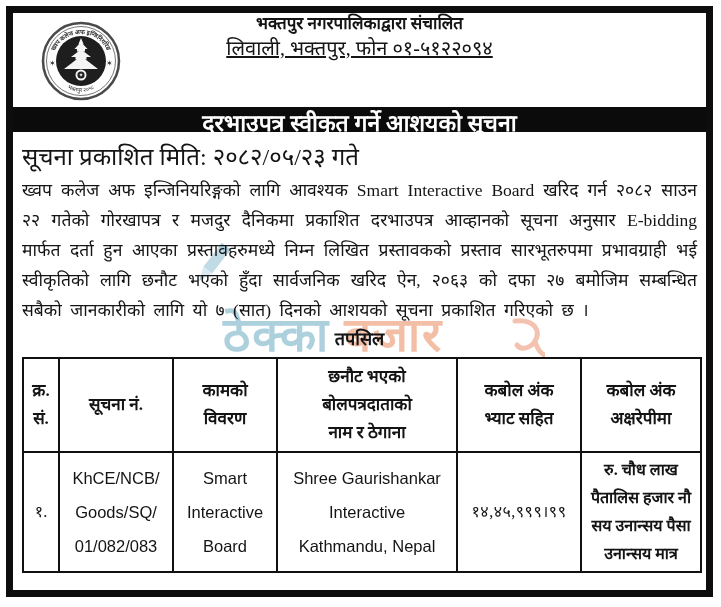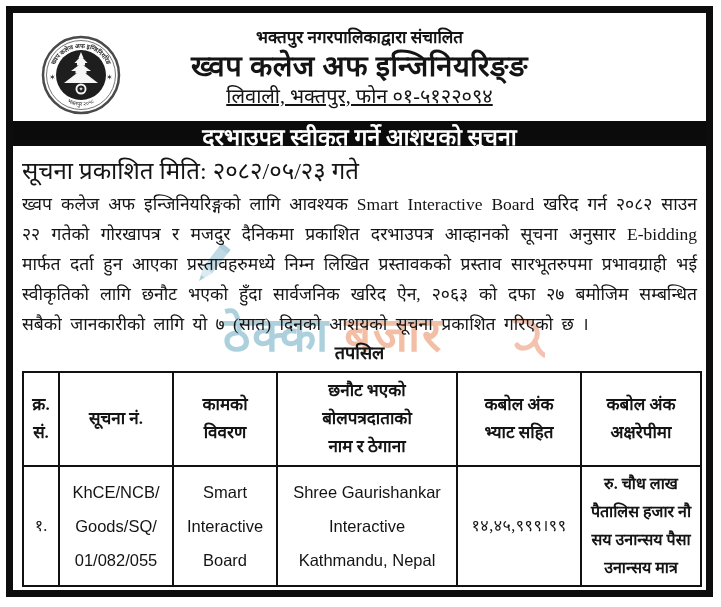--- a/index.html
+++ b/index.html
@@ -7,21 +7,21 @@
     position:relative;width:721px;height:607px;background:#ffffff;overflow:hidden;
     font-family:"Liberation Serif","DejaVu Serif",serif;color:#141414;
   }
   .frame{
     position:absolute;left:6px;top:6px;right:8px;bottom:10px;
     border:7px solid #0d0d0d;background:#ffffff;
   }
   
   .header{position:relative;height:94px;z-index:2;}
   .seal{position:absolute;left:28px;top:8px;width:80px;height:80px;}
-  .header-text{text-align:center;margin-top:14px;}
+  .header-text{text-align:center;}
   .tagline{font-size:17px;font-weight:bold;line-height:22px;}
   .college{font-size:29px;font-weight:bold;line-height:34px;letter-spacing:.5px;}
   .address{font-size:20px;line-height:26px;text-decoration:underline;}
   
   .title-bar{
     position:relative;z-index:2;background:#0b0b0b;color:#ffffff;text-align:center;
     font-size:23px;font-weight:bold;line-height:33px;height:25px;
   }
   
   .content{position:relative;z-index:2;padding:0 9px;}
@@ -98,21 +98,20 @@
           <polygon points="40,28.5 30,36 50,36"></polygon>
           <rect x="34.5" y="35.5" width="11" height="3"></rect>
           <polygon points="40,35 23,48 57,48"></polygon>
           <circle cx="40" cy="54" r="5.5"></circle>
         </g>
         <circle cx="40" cy="54" r="3.6" fill="#1e1e1e"></circle>
         <text x="40" y="56.4" font-size="6" fill="#f5f5f5" text-anchor="middle">✦</text>
       </svg>
       <div class="header-text">
         <div class="tagline">भक्तपुर नगरपालिकाद्वारा संचालित</div>
-        <div class="college">ख्वप कलेज अफ इन्जिनियरिङ्ङ</div>
         <div class="address">लिवाली, भक्तपुर, फोन ०१-५१२२०९४</div>
       </div>
     </div>
 
     <div class="title-bar">दरभाउपत्र स्वीकृत गर्ने आशयको सूचना</div>
 
     <div class="content">
       <div class="date-line">सूचना प्रकाशित मिति: २०८२/०५/२३ गते</div>
       <div class="body-text">ख्वप कलेज अफ इन्जिनियरिङ्गको लागि आवश्यक Smart Interactive Board खरिद गर्न २०८२ साउन २२ गतेको गोरखापत्र र मजदुर दैनिकमा प्रकाशित दरभाउपत्र आव्हानको सूचना अनुसार E-bidding मार्फत दर्ता हुन आएका प्रस्तावहरुमध्ये निम्न लिखित प्रस्तावकको प्रस्ताव सारभूतरुपमा प्रभावग्राही भई स्वीकृतिको लागि छनौट भएको हुँदा सार्वजनिक खरिद ऐन, २०६३ को दफा २७ बमोजिम सम्बन्धित सबैको जानकारीको लागि यो ७ (सात) दिनको आशयको सूचना प्रकाशित गरिएको छ ।</div>
       <div class="section-label">तपसिल</div>
@@ -140,21 +139,21 @@
 भ्याट सहित</th>
             <th>कबोल अंक
 अक्षरेपीमा</th>
           </tr>
         </thead>
         <tbody>
           <tr>
             <td class="np-serial">१.</td>
             <td class="eng">KhCE/NCB/
 Goods/SQ/
-01/082/055</td>
+01/082/083</td>
             <td class="eng">Smart
 Interactive
 Board</td>
             <td class="eng">Shree Gaurishankar
 Interactive
 Kathmandu, Nepal</td>
             <td class="amount">१४,४५,९९९।९९</td>
             <td class="np-words">रु. चौध लाख
 पैतालिस हजार नौ
 सय उनान्सय पैसा

